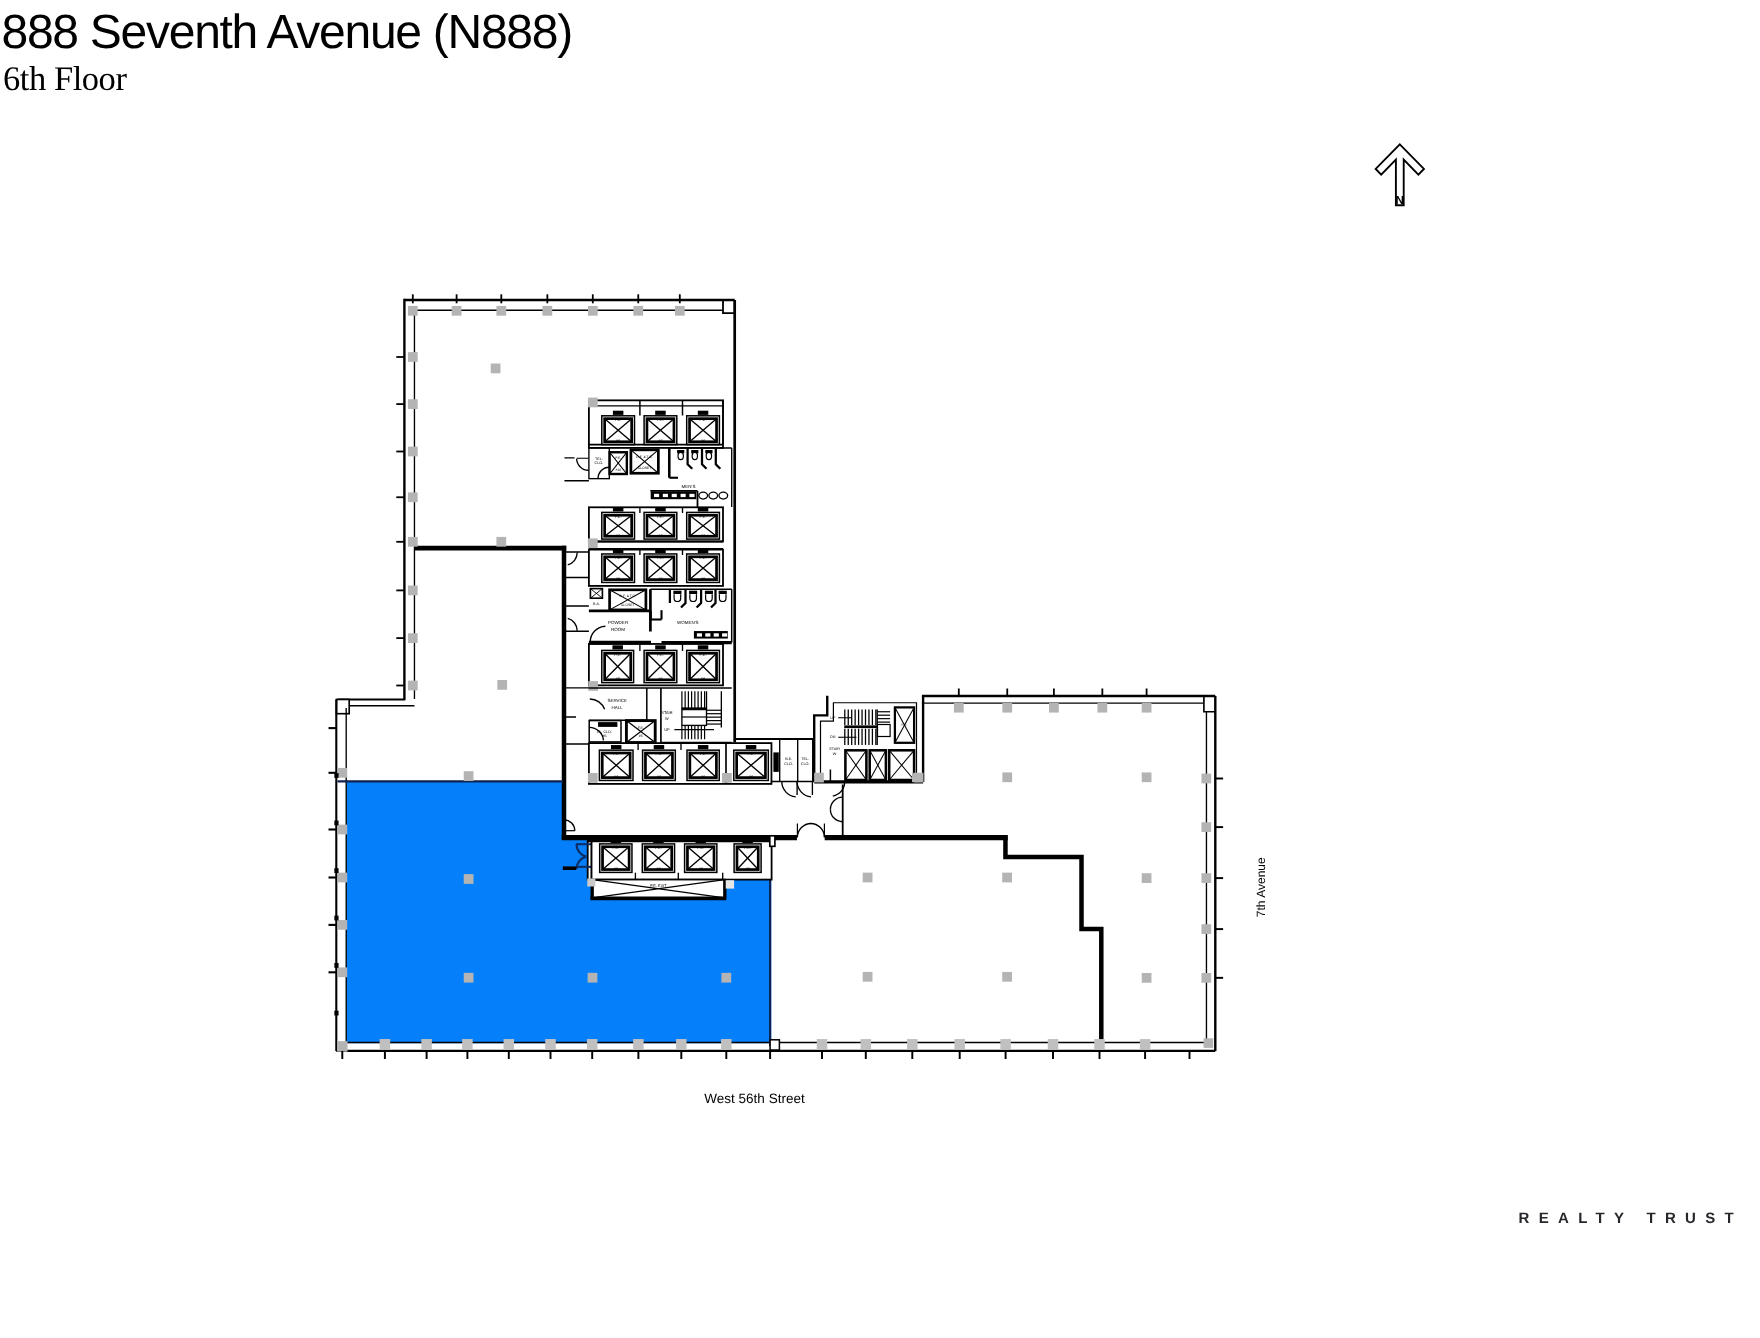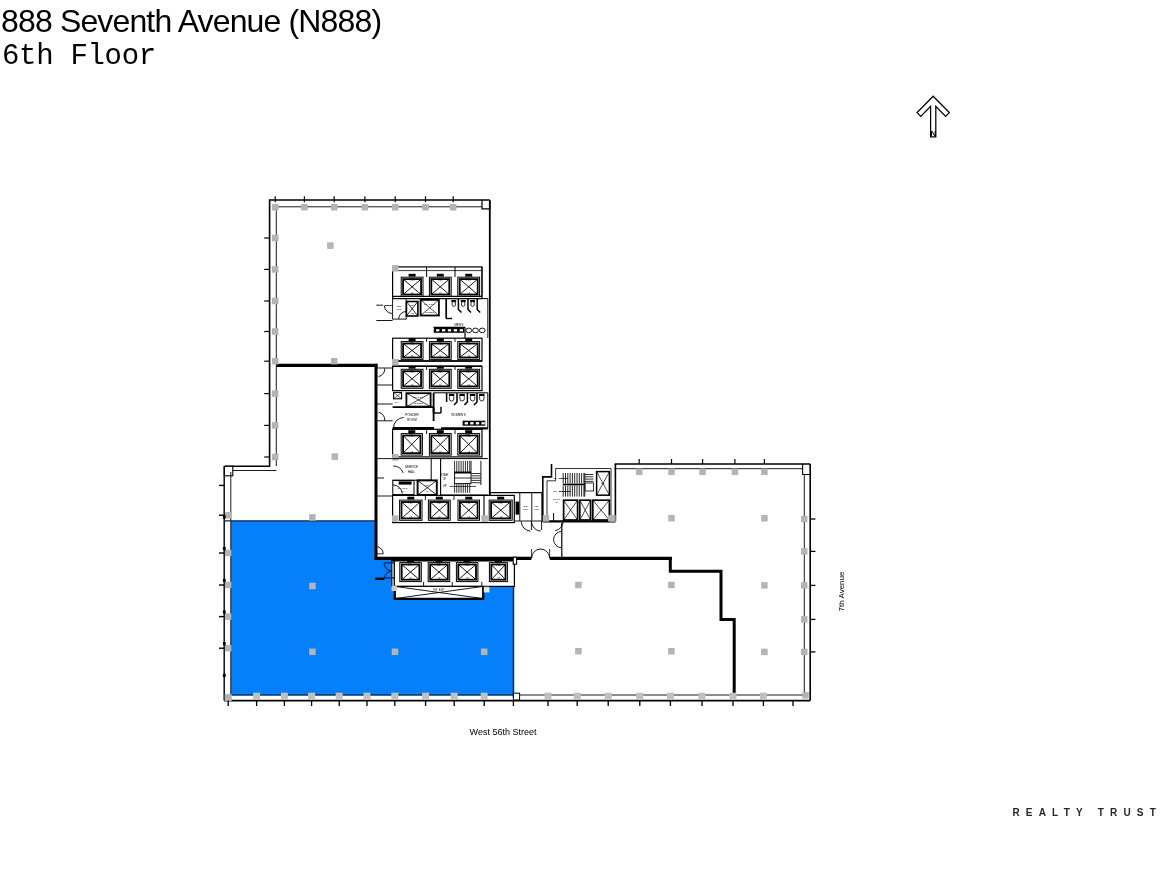--- a/index.html
+++ b/index.html
@@ -1,18 +1,18 @@
 <!DOCTYPE html>
 <html><head>
 <meta charset="utf-8">
 <style>
   html,body { margin:0; padding:0; background:#fff; width:1173px; height:892px; overflow:hidden; }
   * { box-sizing:border-box; }
   #t1 { font-family:"Liberation Sans",sans-serif; position:absolute; left:1px; top:3px; font-size:32px; letter-spacing:-0.85px; white-space:nowrap; }
-  #t2 { font-family:Liberation Mono, monospace; position:absolute; left:2px; top:40px; font-size:29px; letter-spacing:-0.3px; white-space:nowrap; }
+  #t2 { font-family:Liberation Serif, serif; position:absolute; left:2px; top:40px; font-size:23px; letter-spacing:-0.3px; white-space:nowrap; }
   #logo { position:absolute; right:11px; top:808px; text-align:left; font-family:"Liberation Sans",sans-serif; color:#28262b; }
   #logo .v { font-size:34px; font-weight:bold; letter-spacing:4.8px; line-height:1; }
   #logo .r { font-size:10px; font-weight:bold; letter-spacing:6.2px; margin-top:-1px; }
 </style>
 </head>
 <body>
 
 <svg width="1173" height="892" viewBox="0 0 1173 892" style="position:absolute;left:0;top:0">
 
 <g>

